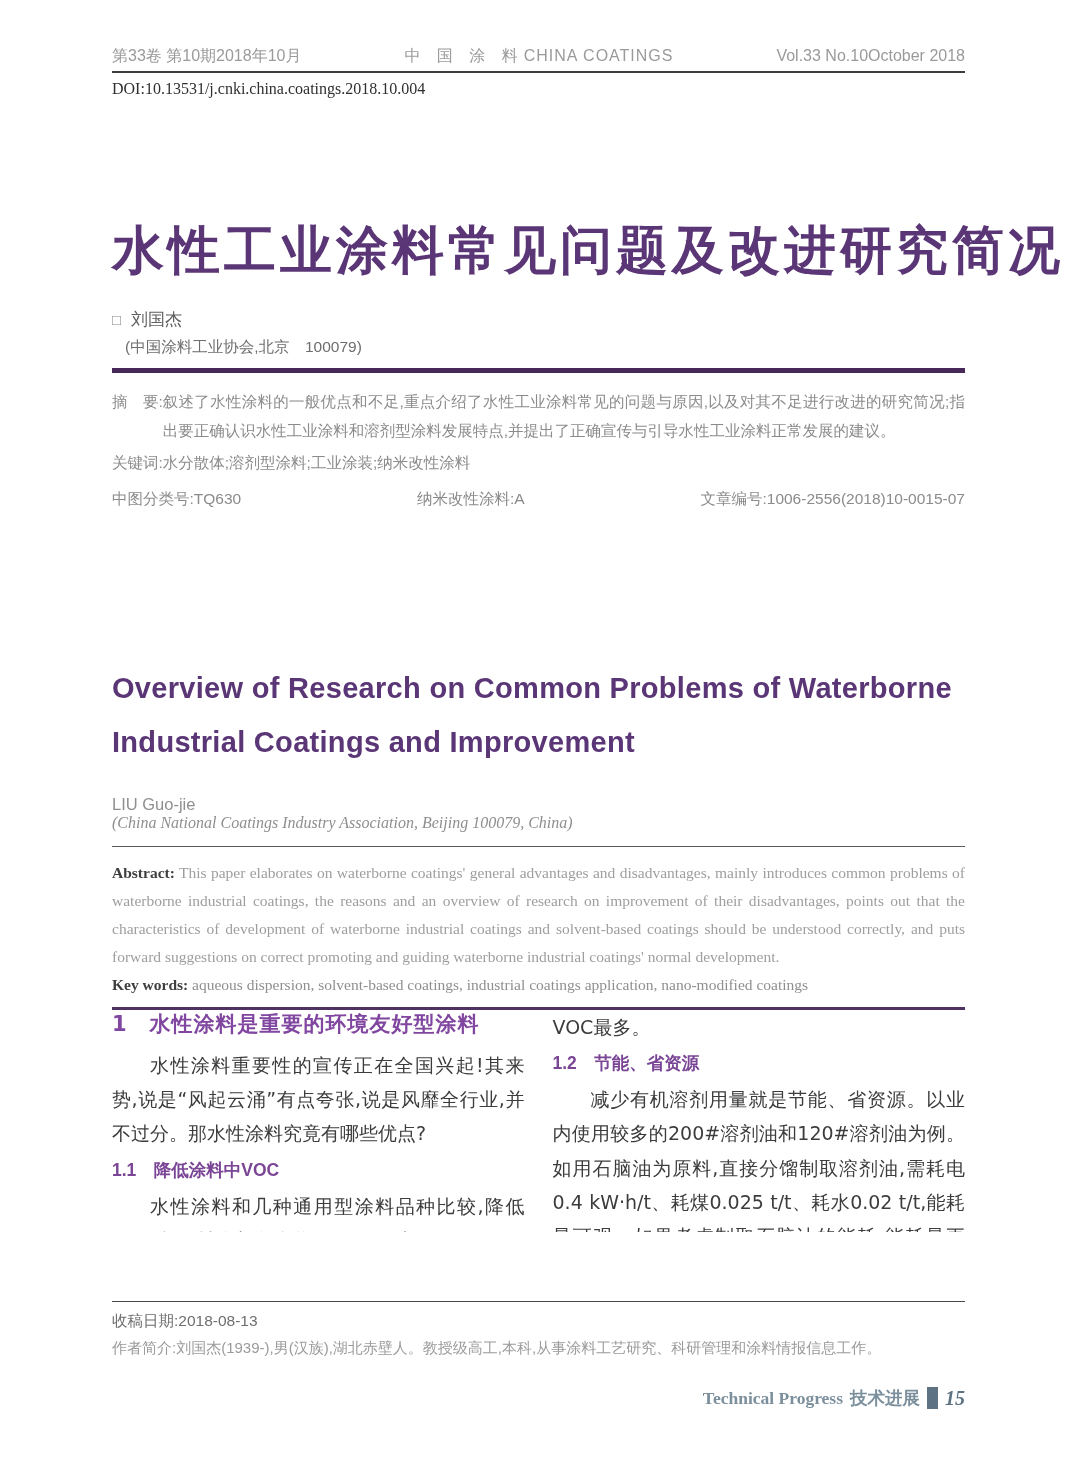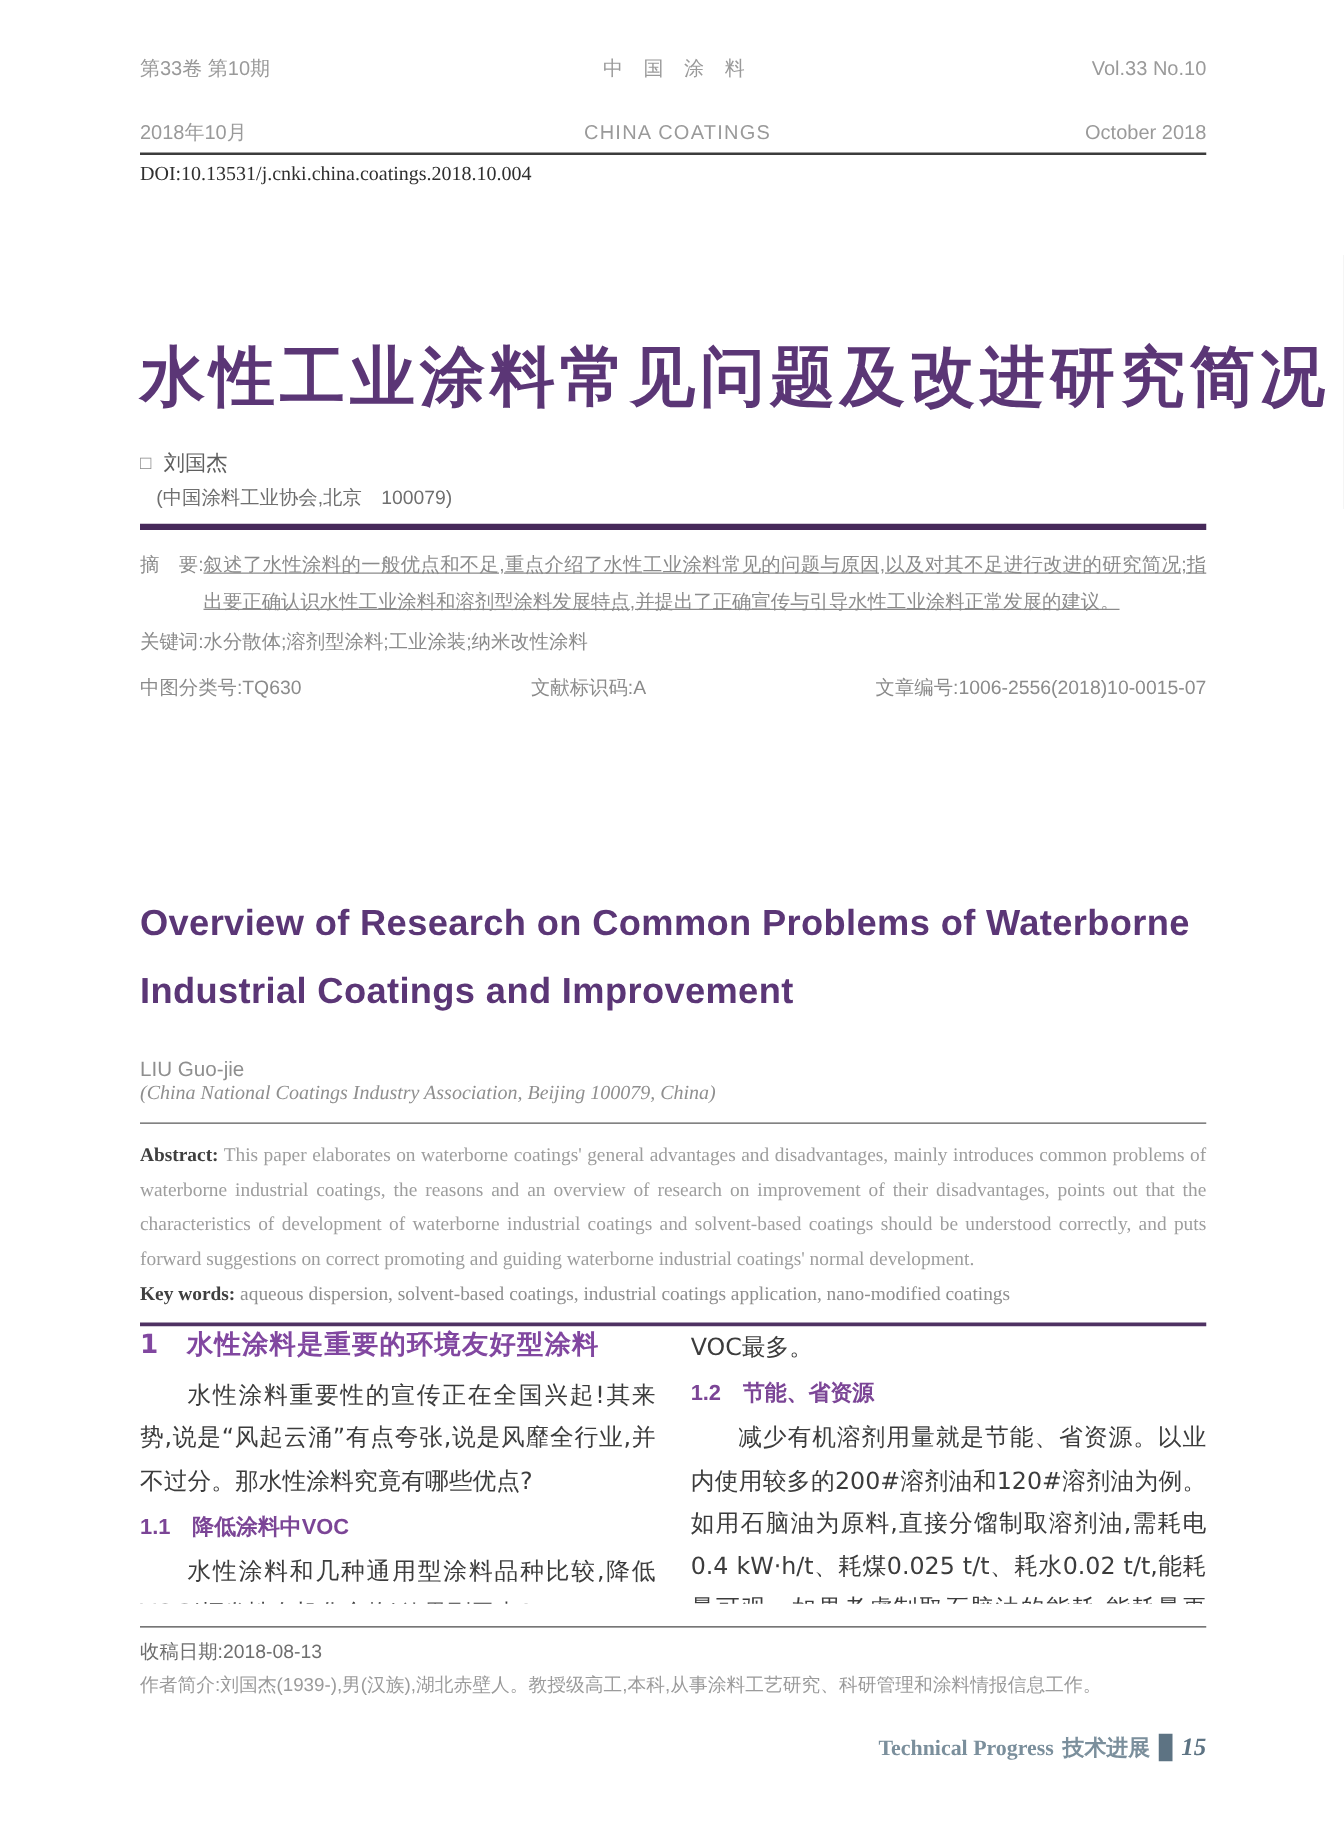--- a/index.html
+++ b/index.html
@@ -8,21 +8,21 @@
     position:relative;
     width:1075px; height:1459px;
     margin:0 auto;
     background:#ffffff;
     font-family:"Liberation Sans","DejaVu Sans",sans-serif;
     padding:44px 110px 0 112px;
     overflow:hidden;
   }
   
   .jheader { display:flex; justify-content:space-between; color:#9a9a9a; font-size:16px; line-height:1.45; }
-  .jheader .col { display:flex; flex-direction:column;gap:28px; }
+  .jheader .col { display:flex; flex-direction:row; }
   .jheader .c-center { text-align:center; }
   .jheader .c-right { text-align:right; }
   .zh-spaced { letter-spacing:6px; }
   .en-spaced { letter-spacing:1px; }
   .header-rule { border-bottom:2px solid #3c3c3c; margin-top:4px; }
   .doi { margin-top:7px; font-family:"Liberation Serif","DejaVu Serif",serif; font-size:16px; color:#2f2f2f; }
   
   .title-zh {
     margin-top:118px;
     font-size:52px; font-weight:900; letter-spacing:4px;
@@ -31,21 +31,21 @@
     white-space:nowrap;
   }
   .author-row { margin-top:22px; font-size:17px; color:#5f5f5f; display:flex; align-items:center; gap:10px; }
   .author-marker { color:#8a8a8a; font-size:15px; line-height:1; }
   .affil-zh { margin-top:6px; margin-left:13px; font-size:15.5px; color:#6e6e6e; }
   .rule-thick { height:5px; background:#46295a; margin-top:10px; }
   
   .abs-zh { margin-top:15px; color:#8b8b8b; font-size:15.5px; line-height:1.85; }
   .abs-row { display:flex; }
   .abs-label { white-space:nowrap; flex:0 0 auto; }
-  .abs-text { flex:1 1 auto; text-align:justify;text-decoration:underline; }
+  .abs-text { flex:1 1 auto; text-align:justify; }
   .kw-row { margin-top:3px; display:flex; }
   .clc-row { margin-top:12px; display:flex; justify-content:space-between; color:#8b8b8b; font-size:15.5px; }
   
   .title-en {
     margin-top:152px;
     color:#5b3676; font-weight:700; font-size:29px; line-height:1.85;
     font-stretch:condensed; letter-spacing:0.3px;
     font-family:"Liberation Sans","DejaVu Sans",sans-serif;
     white-space:nowrap;
   }
@@ -111,21 +111,21 @@
       <span class="abs-label">摘　要:</span>
       <span class="abs-text">叙述了水性涂料的一般优点和不足,重点介绍了水性工业涂料常见的问题与原因,以及对其不足进行改进的研究简况;指出要正确认识水性工业涂料和溶剂型涂料发展特点,并提出了正确宣传与引导水性工业涂料正常发展的建议。</span>
     </div>
     <div class="kw-row">
       <span class="abs-label">关键词:</span>
       <span>水分散体;溶剂型涂料;工业涂装;纳米改性涂料</span>
     </div>
   </div>
   <div class="clc-row">
     <span>中图分类号:TQ630</span>
-    <span>文献标识码:A</span>
+    <span>纳米改性涂料:A</span>
     <span>文章编号:1006-2556(2018)10-0015-07</span>
   </div>
 
   <div class="title-en">
     <div>Overview of Research on Common Problems of Waterborne</div>
     <div>Industrial Coatings and Improvement</div>
   </div>
   <div class="author-en">LIU Guo-jie</div>
   <div class="affil-en">(China National Coatings Industry Association, Beijing 100079, China)</div>
   <div class="rule-thin"></div>

